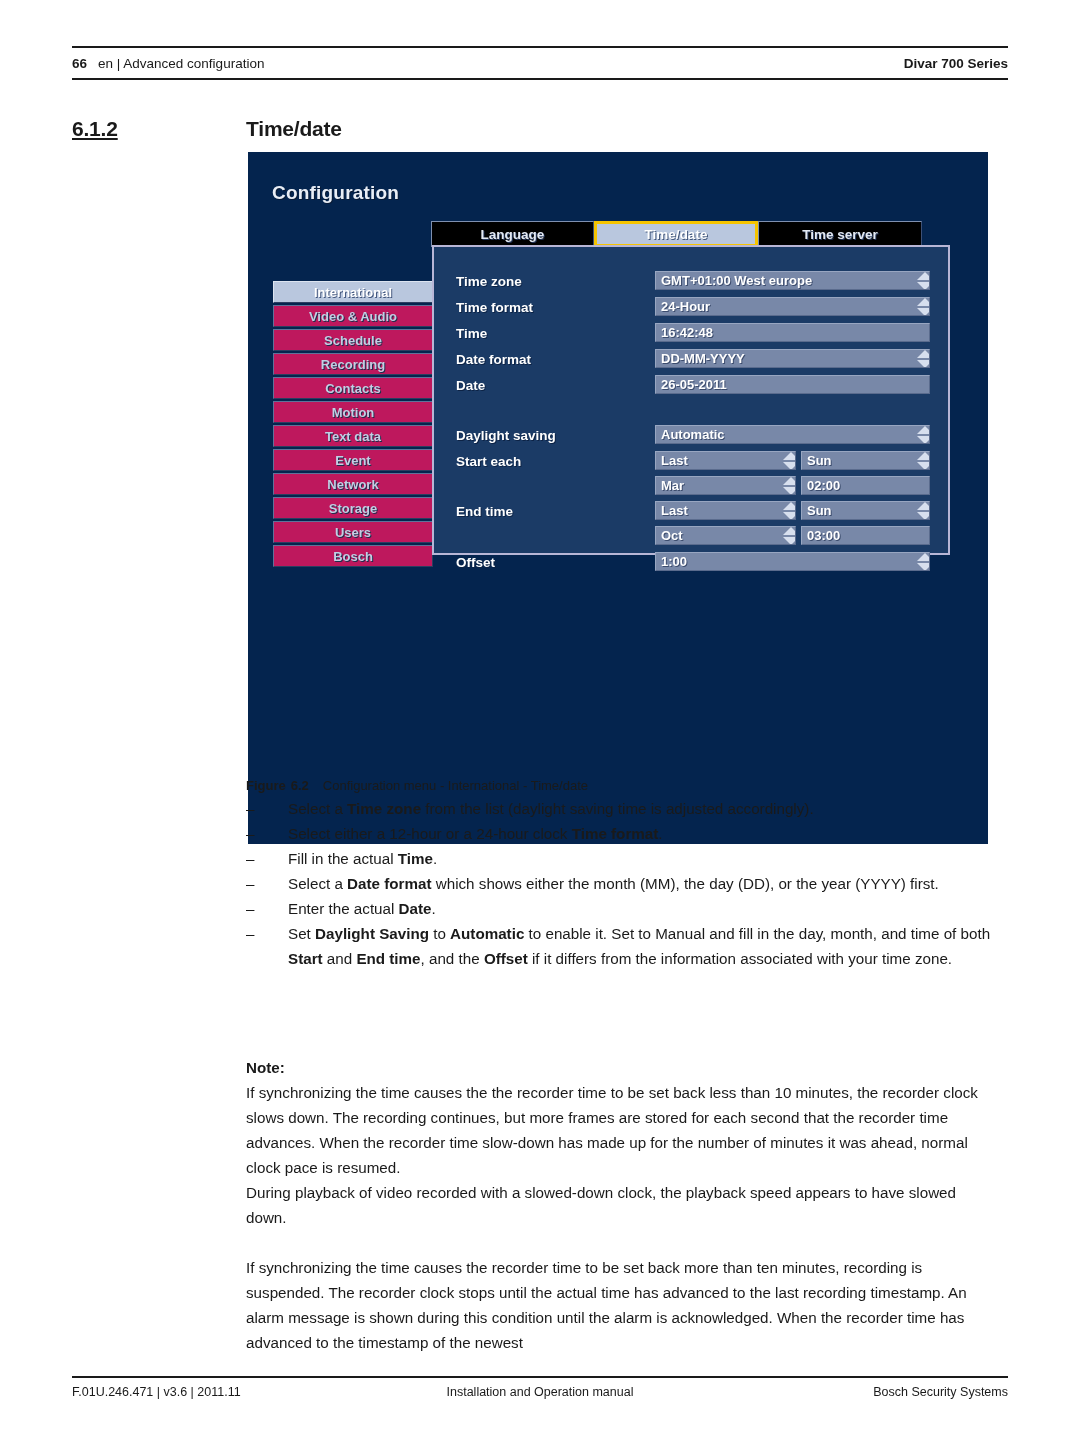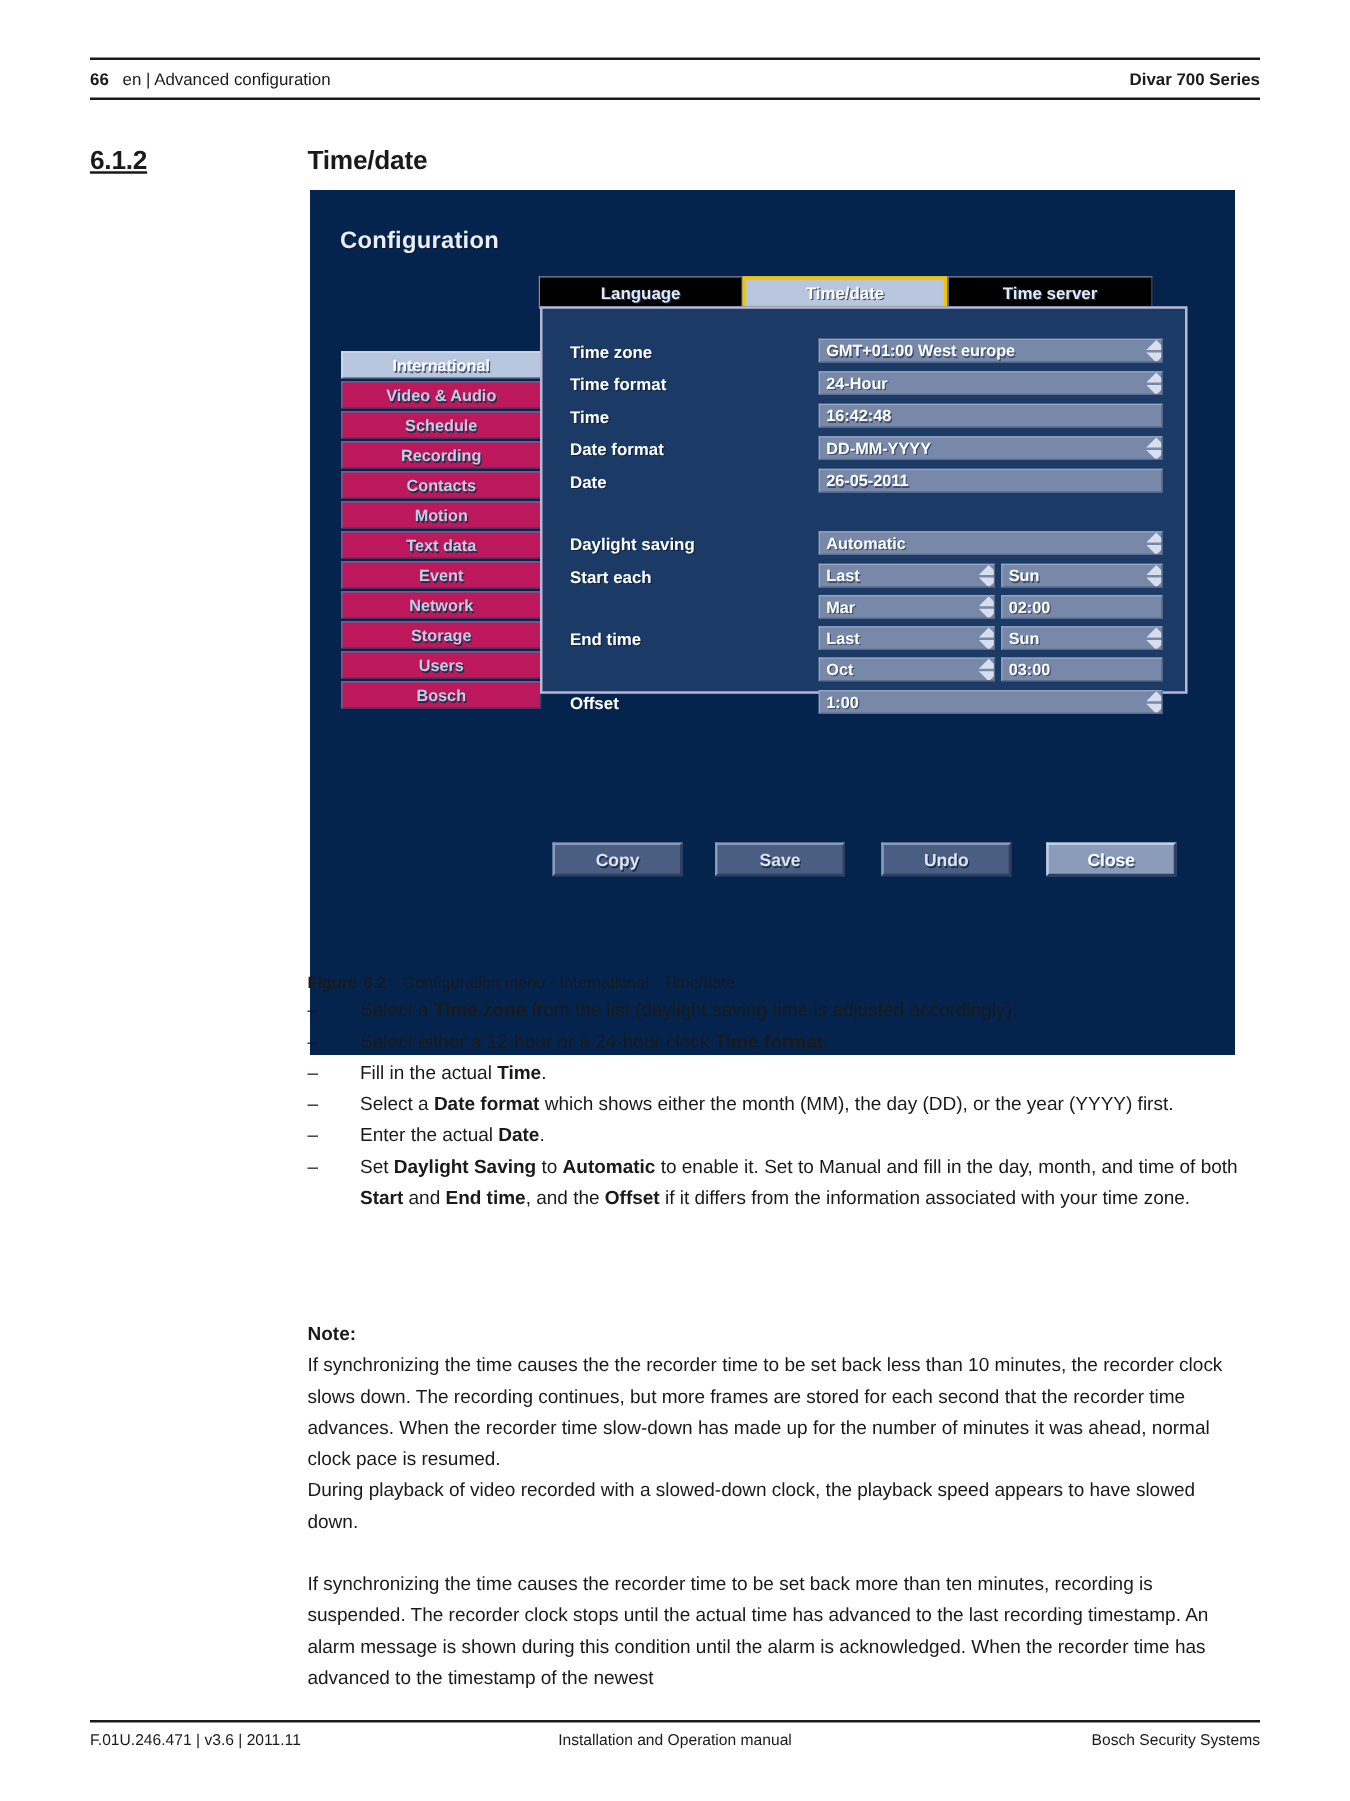--- a/index.html
+++ b/index.html
@@ -465,26 +465,20 @@
           <span class="spin">
               <i class="up"></i>
               <i class="down"></i>
             </span>
         </div>
       </div>
 
     </div>
   </div>
 
-  <div class="btnrow">
-    <div class="btn b1">Copy</div>
-    <div class="btn b2">Save</div>
-    <div class="btn b3">Undo</div>
-    <div class="btn b4">Close</div>
-  </div>
 
 </div>
 
 <div class="figcap">
   <span class="capnum">Figure</span><span class="capnum">6.2</span><span class="captxt">Configuration menu - International - Time/date</span>
 </div>
 
 <div class="bullets">
 
   <div class="bl">

